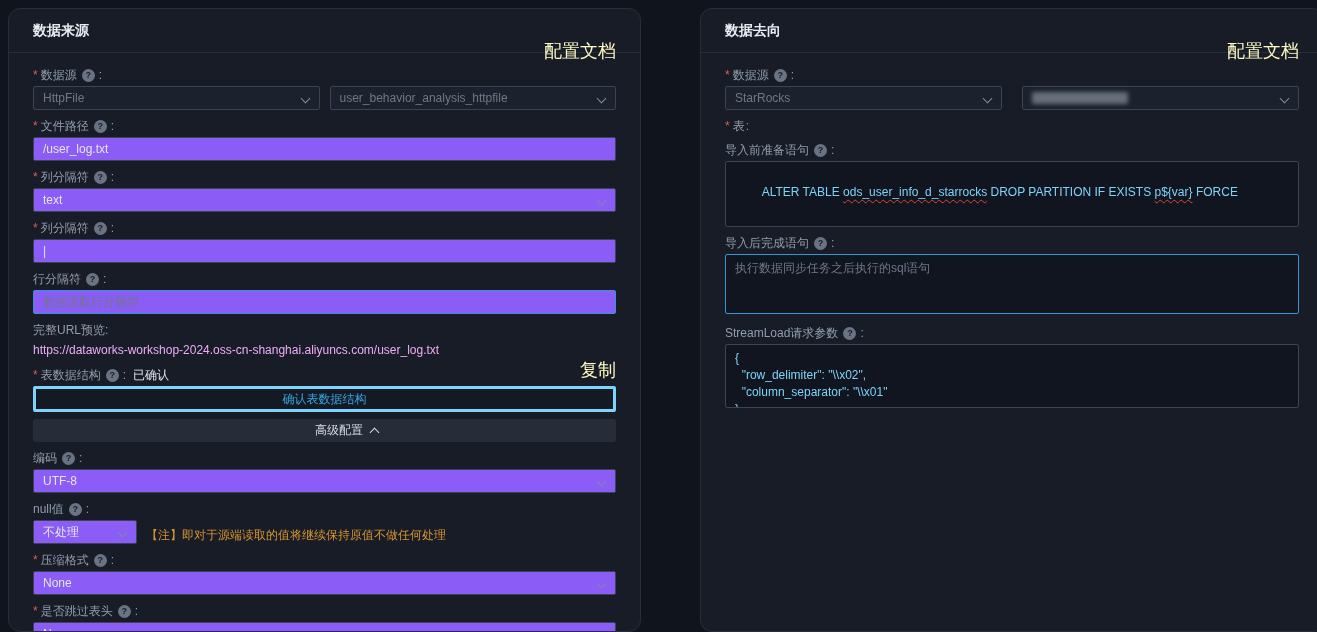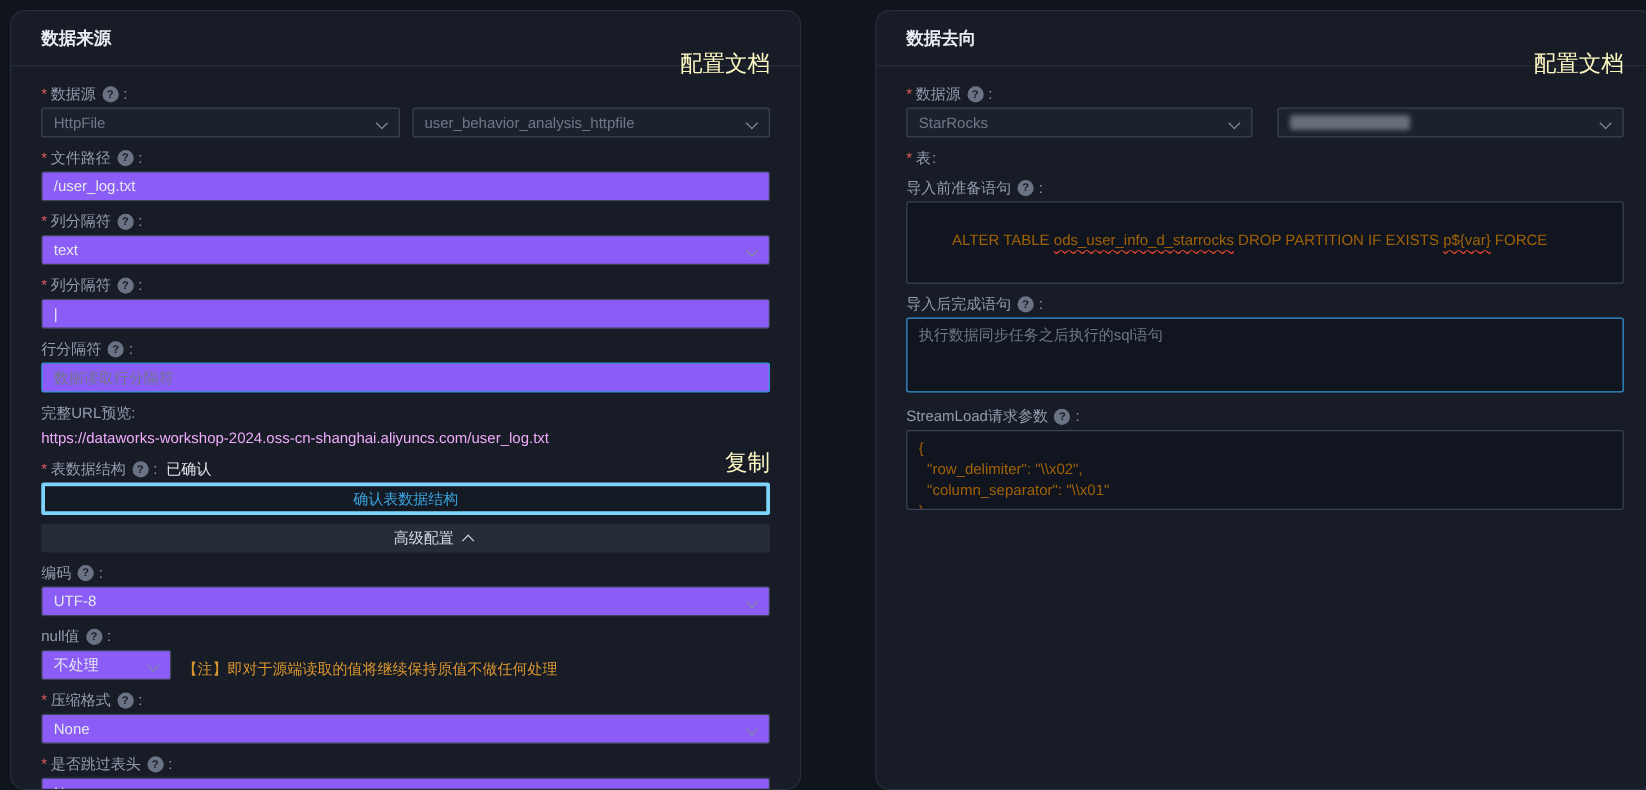--- a/index.html
+++ b/index.html
@@ -71,21 +71,21 @@
     transform:rotate(-135deg); margin-left:8px; margin-top:4px;
   }
 
   .null-row { display:flex; align-items:flex-end; }
   .null-row .box { width:104px; flex:0 0 auto; }
   .note { color:#d9952f; margin-left:9px; font-size:12px; white-space:nowrap; }
 
   .textarea {
     width:100%; background:#10151f; border:1px solid #3b4354; border-radius:2px;
     padding:5px 9px; font-family:"Liberation Sans","DejaVu Sans",sans-serif;
-    font-size:12px; line-height:17px; color:#a16207; resize:none; outline:none;
+    font-size:12px; line-height:17px; color:#7dd3fc; resize:none; outline:none;
     white-space:pre-wrap; word-break:break-all; overflow:hidden;
   }
   .ta-pre { height:66px; }
   .ta-post { height:60px; }
   .ta-stream { height:64px; }
   textarea.textarea::placeholder { color:#6f7888; }
   .squiggle {
     text-decoration:underline; text-decoration-style:wavy;
     text-decoration-color:#e0452f; text-decoration-thickness:1px; text-underline-offset:3px;
   }

